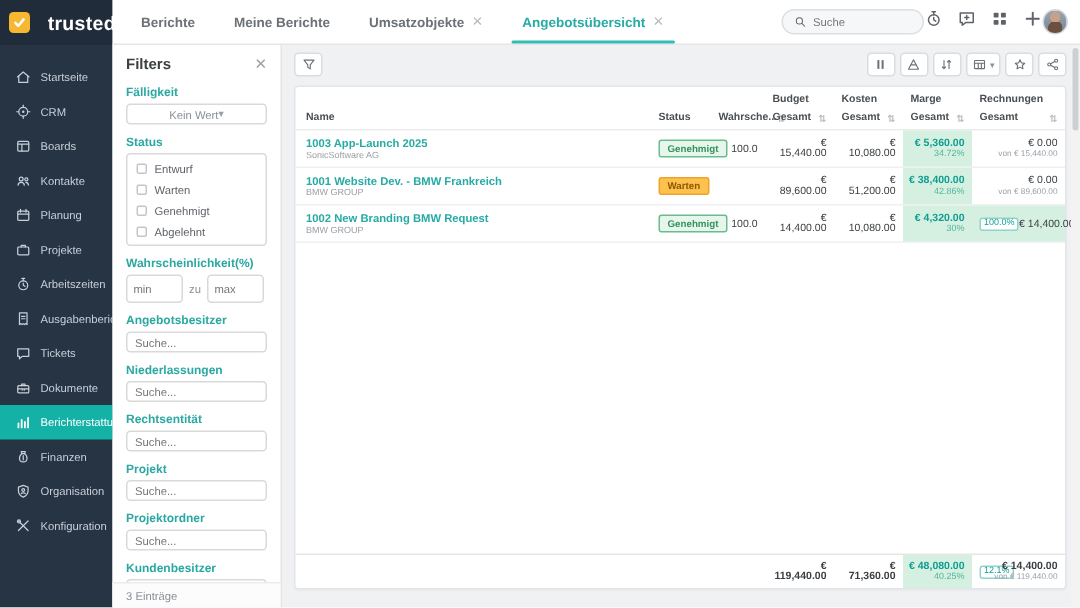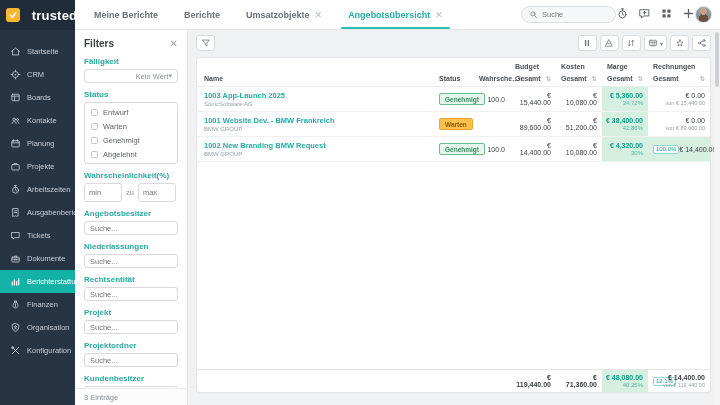--- a/index.html
+++ b/index.html
@@ -42,21 +42,21 @@
                linear-gradient(#9aa7b2,#77848f); border:1px solid #d5d8db; }
 
   
   .content { flex:1; display:flex; min-height:0; }
   .filters { width:113px; background:#fff; border-right:1px solid #e3e3e3; flex-shrink:0; display:flex; flex-direction:column; font-size:7.5px; }
   .filters-scroll { flex:1; overflow:hidden; padding:8px 9px 0 9px; }
   .filters-head { display:flex; align-items:center; justify-content:space-between; margin-bottom:8px; }
   .filters-title { font-size:10px; font-weight:bold; color:#3c4043; }
   .filters-close { color:#9aa0a6; font-size:10px; cursor:pointer; }
   .flabel { color:#2aa8a1; font-weight:bold; font-size:8px; margin:7px 0 3px; }
-  .fselect { height:14px; border:1px solid #d9d9d9; border-radius:3px; display:flex; align-items:center; justify-content:flex-end; padding:0 5px; color:#8a9096; font-size:7.5px; cursor:pointer; background:#fff; }
+  .fselect { height:14px; border:1px solid #d9d9d9; border-radius:3px; display:flex; align-items:center; justify-content:center; padding:0 5px; color:#8a9096; font-size:7.5px; cursor:pointer; background:#fff; }
   .fselect .car { color:#9aa0a6; font-size:7px; }
   .statusbox { border:1px solid #d9d9d9; border-radius:3px; padding:2px 0; }
   .chk-row { display:flex; align-items:center; gap:5px; padding:2.5px 6px; cursor:pointer; }
   .chk { width:7px; height:7px; border:1px solid #c2c6ca; border-radius:1.5px; background:#fff; flex-shrink:0; }
   .chk-row span { color:#5f6368; font-size:7.5px; }
   .prob-row { display:flex; align-items:center; gap:4px; }
   .prob-row input { width:38px; height:19px; border:1px solid #d9d9d9; border-radius:3px; padding:0 4px; font-size:7.5px; color:#8a9096; font-family:inherit; outline:none; }
   .prob-row .zu { color:#8a9096; font-size:7.5px; }
   .fsearch { width:100%; height:14px; border:1px solid #d9d9d9; border-radius:3px; padding:0 5px; font-size:7.5px; color:#8a9096; font-family:inherit; outline:none; background:#fff; }
   .filters-foot { border-top:1px solid #ececec; height:17px; display:flex; align-items:center; padding-left:9px; color:#8a9096; font-size:7.5px; background:#fcfcfc; }
@@ -220,24 +220,24 @@
           <span>Konfiguration</span>
         </div>
       </nav>
   </aside>
 
   <div class="main-col">
 
     <header class="topbar">
       <nav class="tabs" id="tabs">
           <div class="tab">
+            <span>Berichte</span>
+          </div>
+          <div class="tab">
             <span>Meine Berichte</span>
-          </div>
-          <div class="tab">
-            <span>Berichte</span>
           </div>
           <div class="tab">
             <span>Umsatzobjekte</span>
             <span class="x">✕</span>
           </div>
           <div class="tab active">
             <span>Angebotsübersicht</span>
             <span class="x">✕</span>
           </div>
         </nav>

